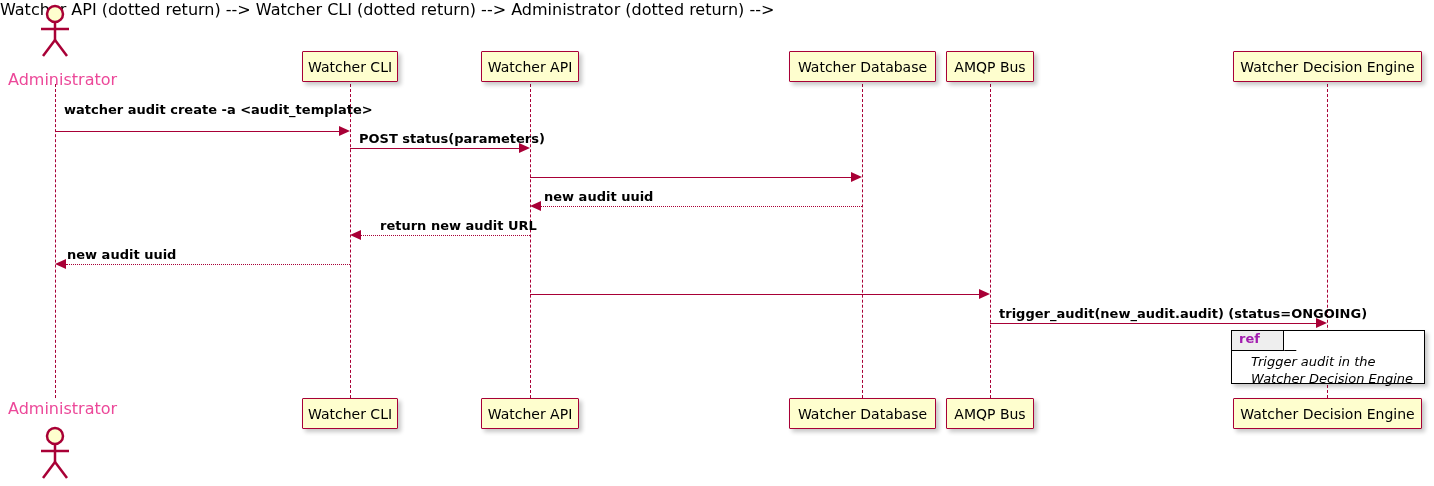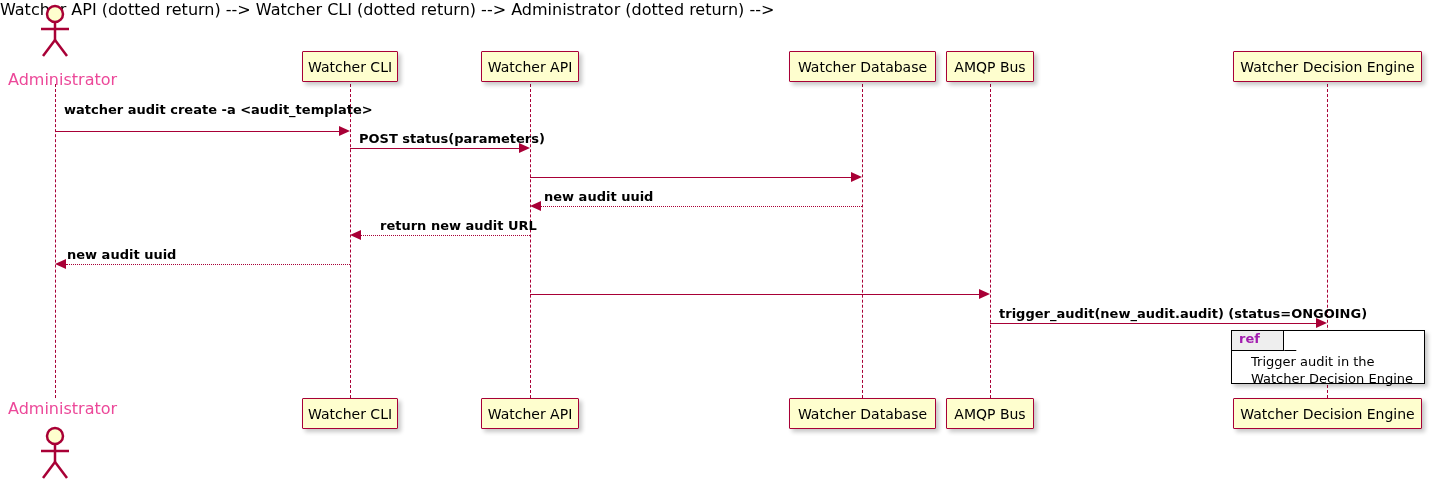--- a/index.html
+++ b/index.html
@@ -123,20 +123,21 @@
     transform: skewX(-28deg);
     transform-origin: bottom left;
     box-sizing: border-box;
   }
   .ref-text {
     position: absolute;
     font-size: 13px;
     color: #000000;
     line-height: 17px;
     white-space: pre-line;
+    font-style: italic;
   }
 </style>
 </head>
 <body>
 
 <div id="diagram">
 
   
   <div class="lifeline" style="left:55px; top:84px; height:314px;"></div>
   <div class="lifeline" style="left:350px; top:84px; height:314px;"></div>

